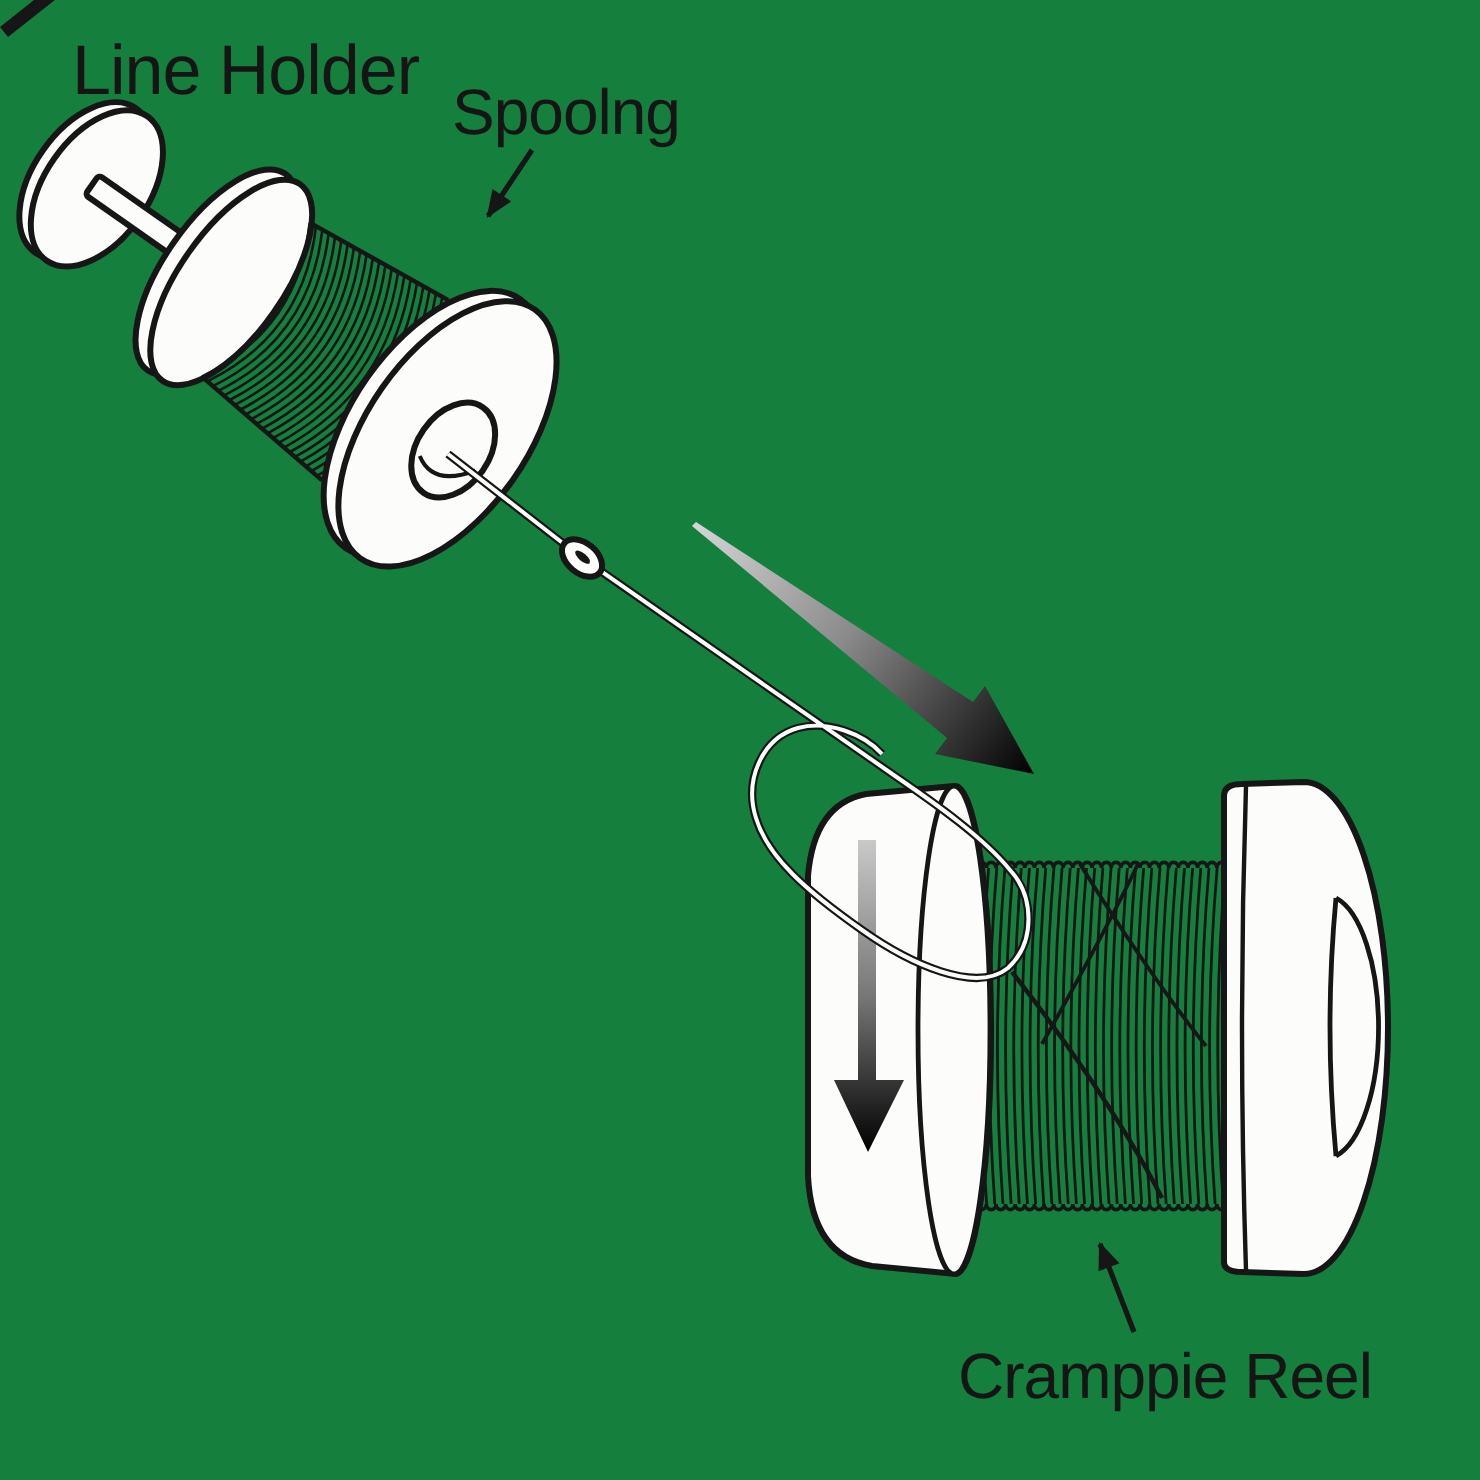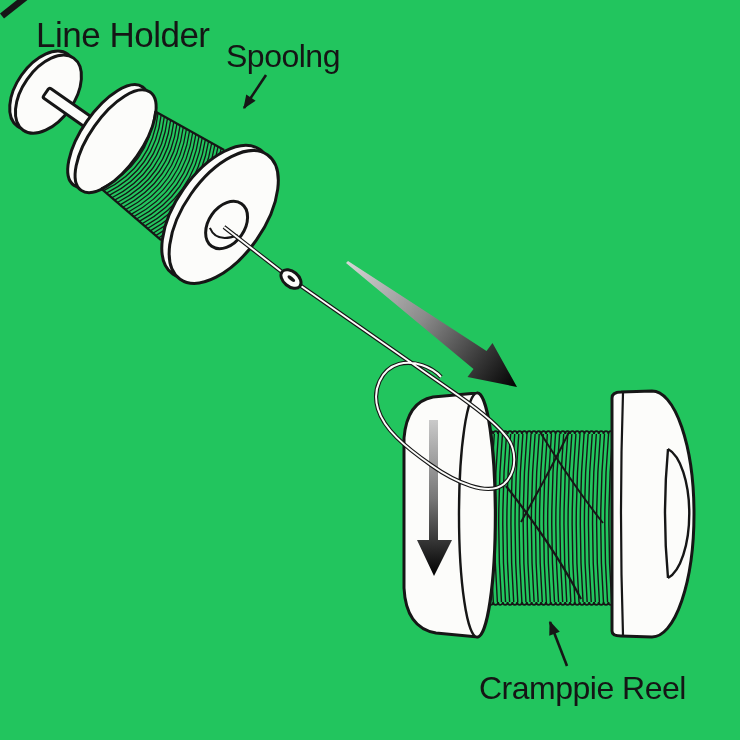--- a/index.html
+++ b/index.html
@@ -1,16 +1,16 @@
 <!DOCTYPE html>
 <html><head>
 <meta charset="utf-8">
 <style>
   html,body{margin:0;padding:0;background:#e8e8e8;}
-  .stage{position:relative;width:740px;height:740px;background:#22c55e;overflow:hidden;margin:0 auto;}
+  .stage{position:relative;width:740px;height:740px;background:#15803d;overflow:hidden;margin:0 auto;}
   svg{position:absolute;left:0;top:0;display:block;}
   text{font-family:"Liberation Sans","DejaVu Sans",sans-serif;fill:#151515;letter-spacing:-0.5px;}
   .ink{stroke:#161616;fill:none;}
   .paper{fill:#fcfcfa;stroke:#161616;}
 </style>
 </head>
 <body>
 
 <div class="stage">
 <svg width="740" height="740" viewBox="0 0 740 740">

